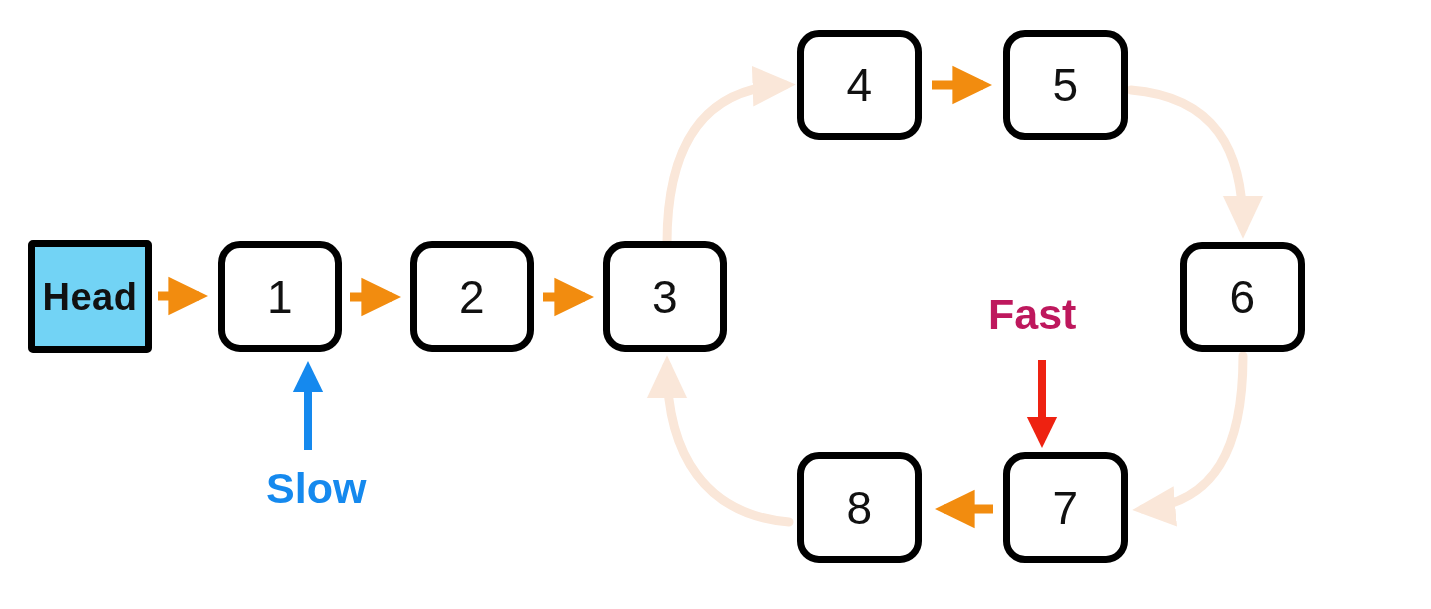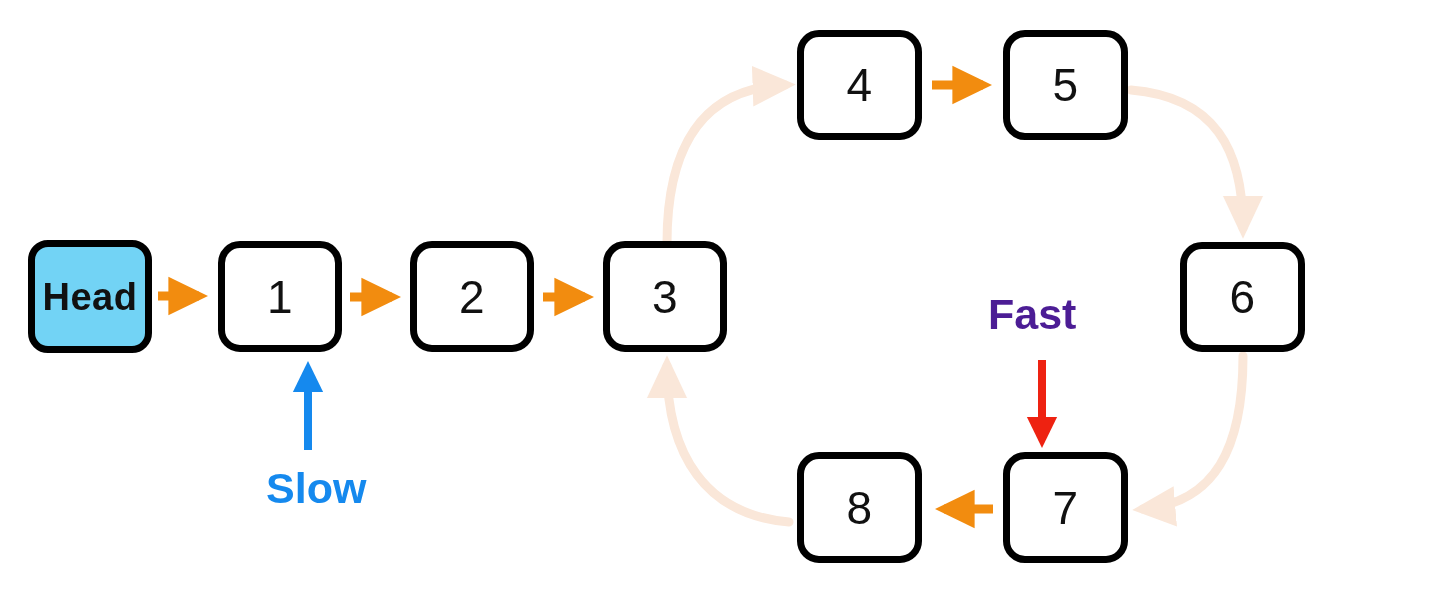--- a/index.html
+++ b/index.html
@@ -38,32 +38,32 @@
     font-family: "Liberation Sans", sans-serif;
     font-weight: 400;
     font-size: 46px;
     line-height: 1;
     letter-spacing: 0.5px;
   }
   .node.head {
     background: #72D3F5;
     font-weight: 700;
     font-size: 38px;
-    border-radius: 20px;
+    border-radius: 5px;
   }
   .label {
     position: absolute;
     font-family: "Liberation Sans", sans-serif;
     font-weight: 700;
     font-size: 43px;
     line-height: 1;
     white-space: nowrap;
   }
   .label.slow { color: #1589EE; }
-  .label.fast { color: #4c1d95; }
+  .label.fast { color: #be185d; }
 </style>
 </head>
 <body>
 
 <div id="canvas">
 
   <svg id="edges" viewBox="0 0 1431 609" width="1431" height="609" xmlns="http://www.w3.org/2000/svg">
     <defs>
       <marker id="arrow-orange" markerWidth="5" markerHeight="5" refX="3.4" refY="2.5" orient="auto" markerUnits="strokeWidth">
         <path d="M0,0.35 L4.4,2.5 L0,4.65 Z" fill="#F28C0F"></path>

